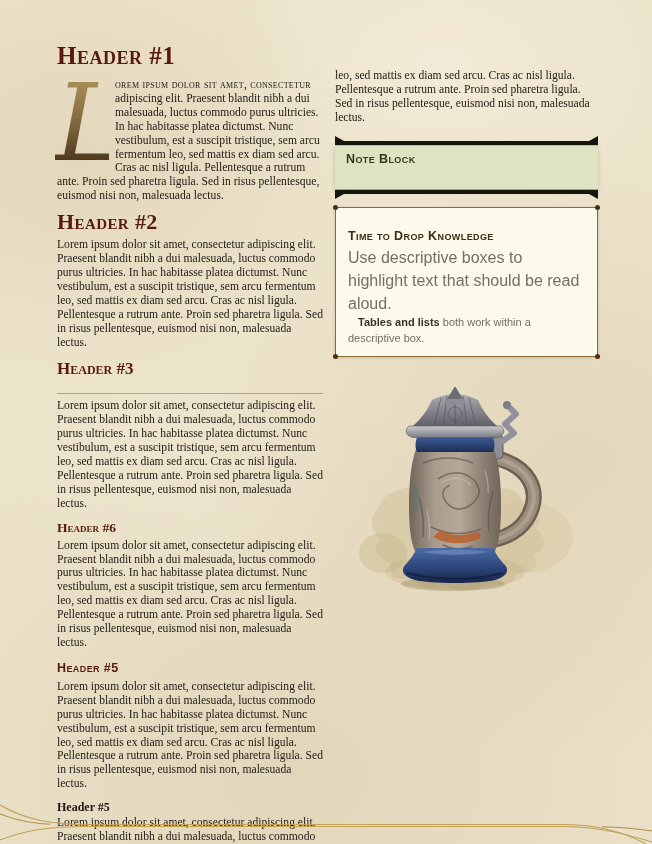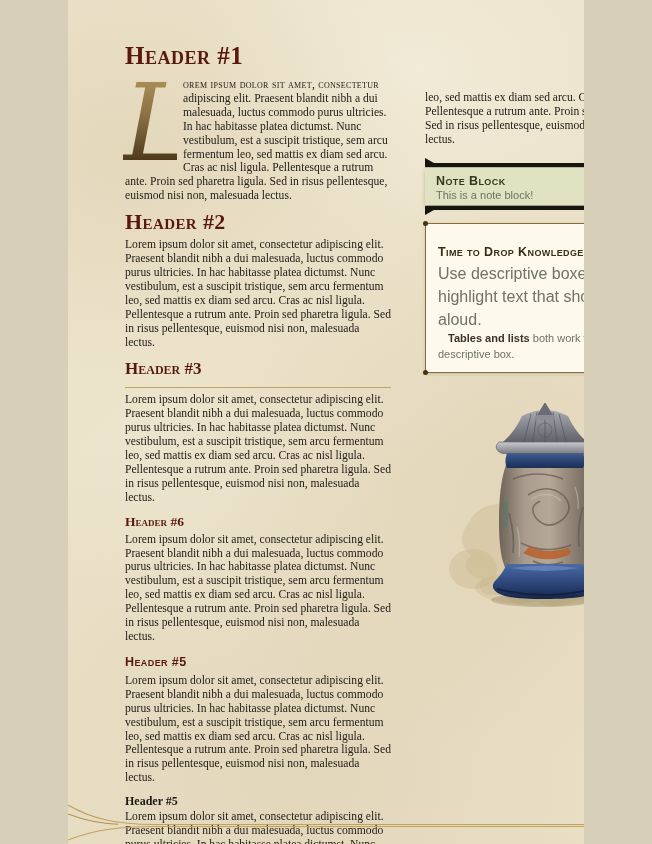--- a/index.html
+++ b/index.html
@@ -1,58 +1,58 @@
 <!DOCTYPE html>
 <html><head>
 <meta charset="utf-8">
 <style>
   * { margin:0; padding:0; box-sizing:border-box; }
   html,body { background:#d8cfb8; }
   .page {
-    position:relative; width:516px; height:844px; margin:0 auto; overflow:hidden;
+    position:relative; width:652px; height:844px; margin:0 auto; overflow:hidden;
     background-color:#ECE3CB;
     background-image:
       radial-gradient(ellipse 420px 320px at 12% 18%, rgba(214,198,164,0.40), rgba(214,198,164,0) 70%),
       radial-gradient(ellipse 520px 420px at 88% 55%, rgba(207,190,152,0.32), rgba(207,190,152,0) 70%),
       radial-gradient(ellipse 640px 520px at 45% 92%, rgba(199,182,143,0.28), rgba(199,182,143,0) 72%),
       radial-gradient(ellipse 340px 240px at 68% 8%, rgba(248,243,228,0.45), rgba(248,243,228,0) 70%),
       radial-gradient(ellipse 260px 200px at 30% 60%, rgba(244,238,221,0.30), rgba(244,238,221,0) 70%);
     font-family:"Liberation Serif", serif;
     color:#24201a;
   }
   .col { position:absolute; }
   .col-left  { left:57px;  top:42px; width:266px; }
-  .col-right { left:357px; top:0;    width:263px;margin-top:22px; }
+  .col-right { left:335px; top:0;    width:263px; }
 
   p.body { font-size:11.6px; line-height:1.2; margin-bottom:6px; text-align:left; }
 
   h1.hb, h2.hb, h3.hb, h4.hb, h5.hb {
     font-variant:small-caps; color:#58180D; font-weight:700;
     font-family:"Liberation Serif", serif;
   }
   h1.hb { font-size:25px; letter-spacing:.5px; margin-bottom:8px; }
   h2.hb { font-size:22px; letter-spacing:.4px; margin-bottom:3px; }
-  h3.hb { font-size:17px; margin-top:10px; margin-bottom:5px; padding-bottom:8px;
+  h3.hb { font-size:17px; margin-top:10px; margin-bottom:5px; padding-bottom:14px;
           border-bottom:1.6px solid #c0a36a; }
   h4.hb { font-size:13.5px; margin-top:9px; margin-bottom:3px; }
   h5.hb { font-family:"Liberation Sans", sans-serif; font-size:12.5px; font-weight:700;
           font-variant:small-caps; letter-spacing:.4px; margin-top:11px; margin-bottom:5px; }
   h6.hb { font-size:12px; font-weight:700; margin-top:9px; margin-bottom:1px; color:#1c1813; }
 
   .dropcap {
     float:left; font-size:106px; line-height:88px; width:54px; margin:2px 6px 0 -2px;
     font-family:"DejaVu Serif", serif; font-style:italic; color:#6b532d;
     background:linear-gradient(#a68b55 5%, #8a7045 40%, #4a3619 95%);
     -webkit-background-clip:text; background-clip:text; -webkit-text-fill-color:transparent;
   }
   .lead { font-variant:small-caps; letter-spacing:.3px; }
 
   
   .note { margin-top:11px; position:relative; }
-  .note-inner { background:#dfe3c2; padding:6px 11px 4px 11px;
+  .note-inner { background:#dfe3c2; padding:6px 11px 23px 11px;
                 box-shadow:0 2px 4px rgba(60,50,30,.25); }
   .note-bar { display:block; width:100%; height:10px; }
   .note-title { font-family:"Liberation Sans", sans-serif; font-variant:small-caps;
                 font-weight:700; font-size:12.5px; letter-spacing:.4px; color:#33381f; }
   .note-body  { font-family:"Liberation Sans", sans-serif; font-size:11px; color:#6f7263;
                 margin-top:1px; }
 
   
   .desc { margin-top:8px; position:relative; background:#fdf9ec;
           border:1px solid #8a6a3b; border-top-width:1.5px; border-bottom-width:1.5px;
@@ -104,21 +104,20 @@
     <p class="body" style="margin-top:69px">leo, sed mattis ex diam sed arcu. Cras ac nisl ligula. Pellentesque a rutrum ante. Proin sed pharetra ligula. Sed in risus pellentesque, euismod nisi non, malesuada lectus.</p>
 
     <div class="note">
       <svg class="note-bar" viewBox="0 0 263 10" preserveAspectRatio="none">
         <rect x="0" y="5" width="263" height="4.2" fill="#17150f"></rect>
         <polygon points="0,0 0,5 9,5" fill="#17150f"></polygon>
         <polygon points="263,0 263,5 254,5" fill="#17150f"></polygon>
       </svg>
       <div class="note-inner">
         <div class="note-title">Note Block</div>
-        <div class="note-body">This is a note block!</div>
       </div>
       <svg class="note-bar" viewBox="0 0 263 10" preserveAspectRatio="none">
         <rect x="0" y="0.8" width="263" height="4.2" fill="#17150f"></rect>
         <polygon points="0,10 0,5 9,5" fill="#17150f"></polygon>
         <polygon points="263,10 263,5 254,5" fill="#17150f"></polygon>
       </svg>
     </div>
 
     <div class="desc">
       <i class="dot dot-tl"></i>

